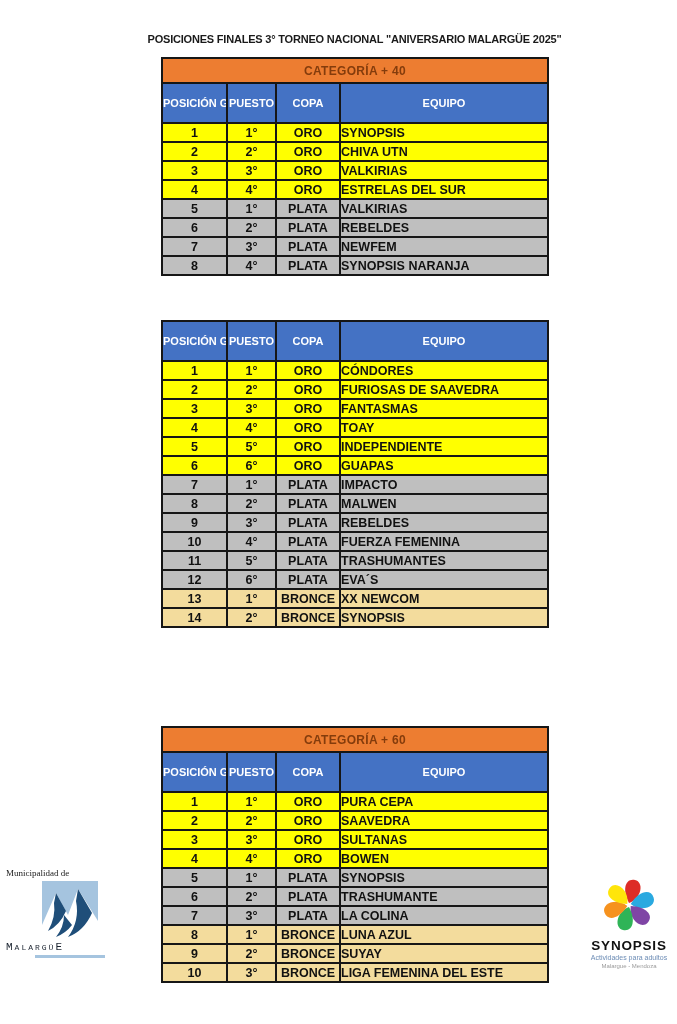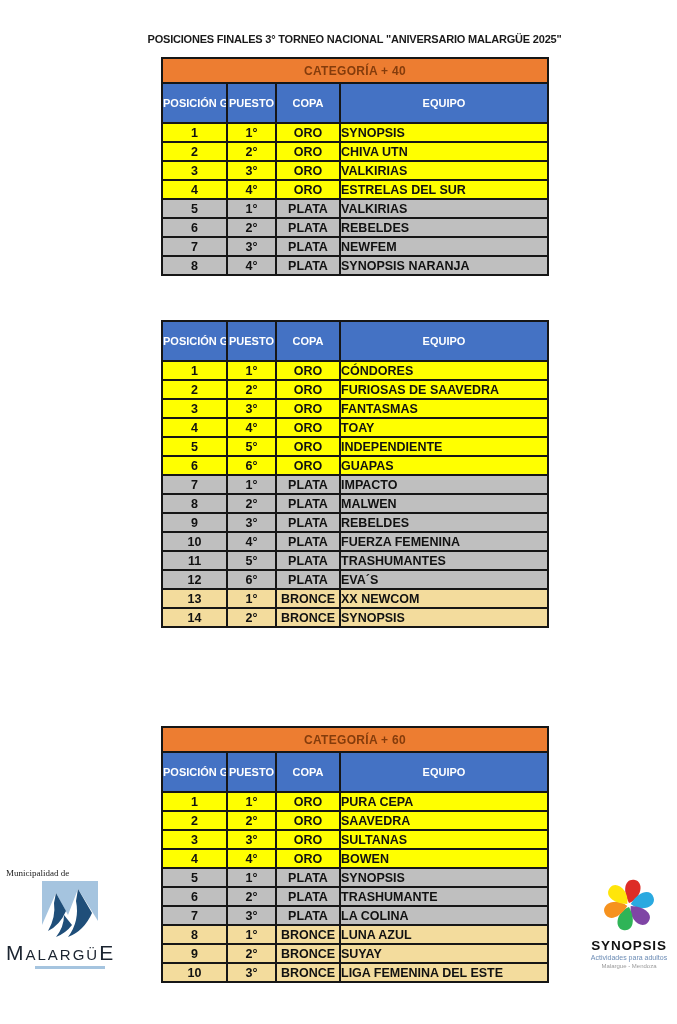--- a/index.html
+++ b/index.html
@@ -38,21 +38,21 @@
   tr.oro td    { background:var(--oro-row); }
   tr.plata td  { background:var(--plata-row); }
   tr.bronce td { background:var(--bronce-row); }
   td.puesto { color:var(--puesto-text); }
 
   
   .logo-malargue { position:absolute; left:6px; top:868px; width:128px; text-align:left; }
   .muni-text { font-family:"Liberation Serif", serif; font-size:9px; color:#222; display:block; }
   .mtn-box { display:block; margin:3px auto 2px auto; width:56px; height:58px; }
   .malargue-name {
-    font-family:Liberation Sans, sans-serif; font-size:21px; color:#1b2430;
+    font-family:Liberation Mono, monospace; font-size:11px; color:#1b2430;
     letter-spacing:2px; font-variant:small-caps; display:block; line-height:1.1;
   }
   .malargue-underline { display:block; width:70px; height:3px; background:#a5c4df; margin:2px auto 0 auto; }
 
   
   .logo-synopsis { position:absolute; left:582px; top:874px; width:94px; text-align:center; }
   .pinwheel-box { display:block; margin:0 auto; width:62px; height:62px; }
   .syn-name { font-size:13.5px; font-weight:bold; color:#111; letter-spacing:0.8px; display:block; margin-top:2px; }
   .syn-tag { font-size:7px; color:#6c8cb5; display:block; margin-top:1px; }
   .syn-loc { font-size:6px; color:#9a9a9a; display:block; margin-top:2px; }

